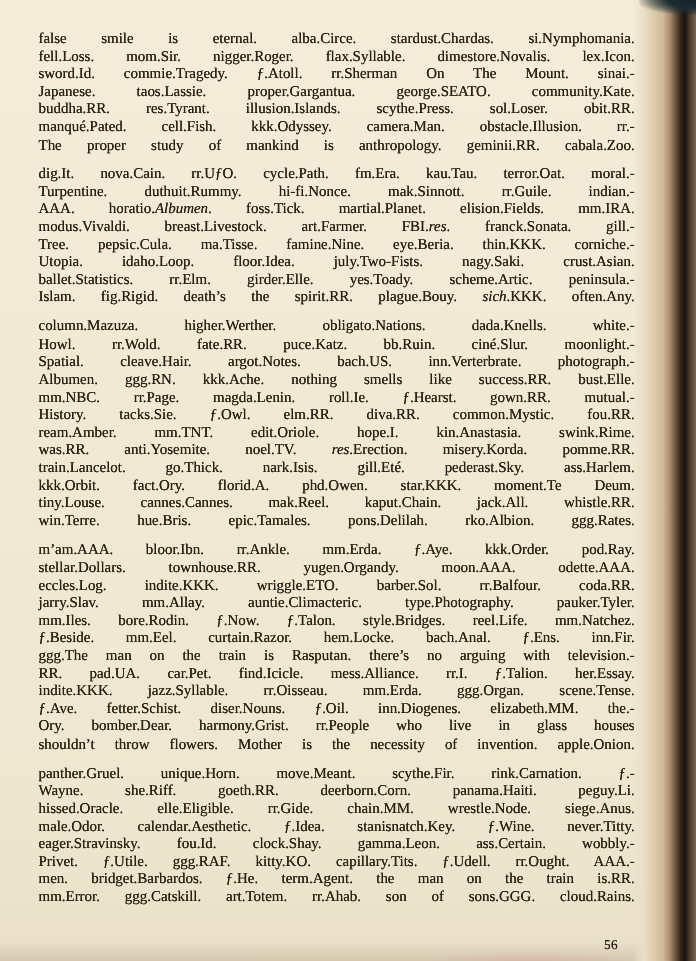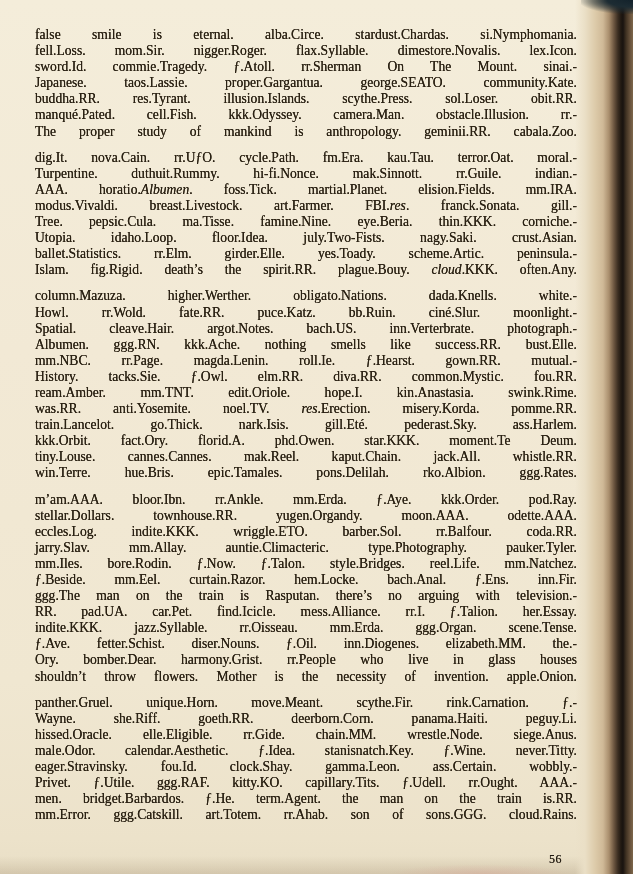--- a/index.html
+++ b/index.html
@@ -114,21 +114,21 @@
         <div class="line">The proper study of mankind is anthropology. geminii.RR. cabala.Zoo.</div>
       </div>
       <div class="para">
         <div class="line">dig.It. nova.Cain. rr.UƒO. cycle.Path. fm.Era. kau.Tau. terror.Oat. moral.-</div>
         <div class="line">Turpentine. duthuit.Rummy. hi-fi.Nonce. mak.Sinnott. rr.Guile. indian.-</div>
         <div class="line">AAA. horatio.<i>Albumen</i>. foss.Tick. martial.Planet. elision.Fields. mm.IRA.</div>
         <div class="line">modus.Vivaldi. breast.Livestock. art.Farmer. FBI.<i>res</i>. franck.Sonata. gill.-</div>
         <div class="line">Tree. pepsic.Cula. ma.Tisse. famine.Nine. eye.Beria. thin.KKK. corniche.-</div>
         <div class="line">Utopia. idaho.Loop. floor.Idea. july.Two-Fists. nagy.Saki. crust.Asian.</div>
         <div class="line">ballet.Statistics. rr.Elm. girder.Elle. yes.Toady. scheme.Artic. peninsula.-</div>
-        <div class="line">Islam. fig.Rigid. death’s the spirit.RR. plague.Bouy. <i>cloud</i>.KKK. often.Any.</div>
+        <div class="line">Islam. fig.Rigid. death’s the spirit.RR. plague.Bouy. <i>sich</i>.KKK. often.Any.</div>
       </div>
       <div class="para">
         <div class="line">column.Mazuza. higher.Werther. obligato.Nations. dada.Knells. white.-</div>
         <div class="line">Howl. rr.Wold. fate.RR. puce.Katz. bb.Ruin. ciné.Slur. moonlight.-</div>
         <div class="line">Spatial. cleave.Hair. argot.Notes. bach.US. inn.Verterbrate. photograph.-</div>
         <div class="line">Albumen. ggg.RN. kkk.Ache. nothing smells like success.RR. bust.Elle.</div>
         <div class="line">mm.NBC. rr.Page. magda.Lenin. roll.Ie. ƒ.Hearst. gown.RR. mutual.-</div>
         <div class="line">History. tacks.Sie. ƒ.Owl. elm.RR. diva.RR. common.Mystic. fou.RR.</div>
         <div class="line">ream.Amber. mm.TNT. edit.Oriole. hope.I. kin.Anastasia. swink.Rime.</div>
         <div class="line">was.RR. anti.Yosemite. noel.TV. <i>res</i>.Erection. misery.Korda. pomme.RR.</div>

